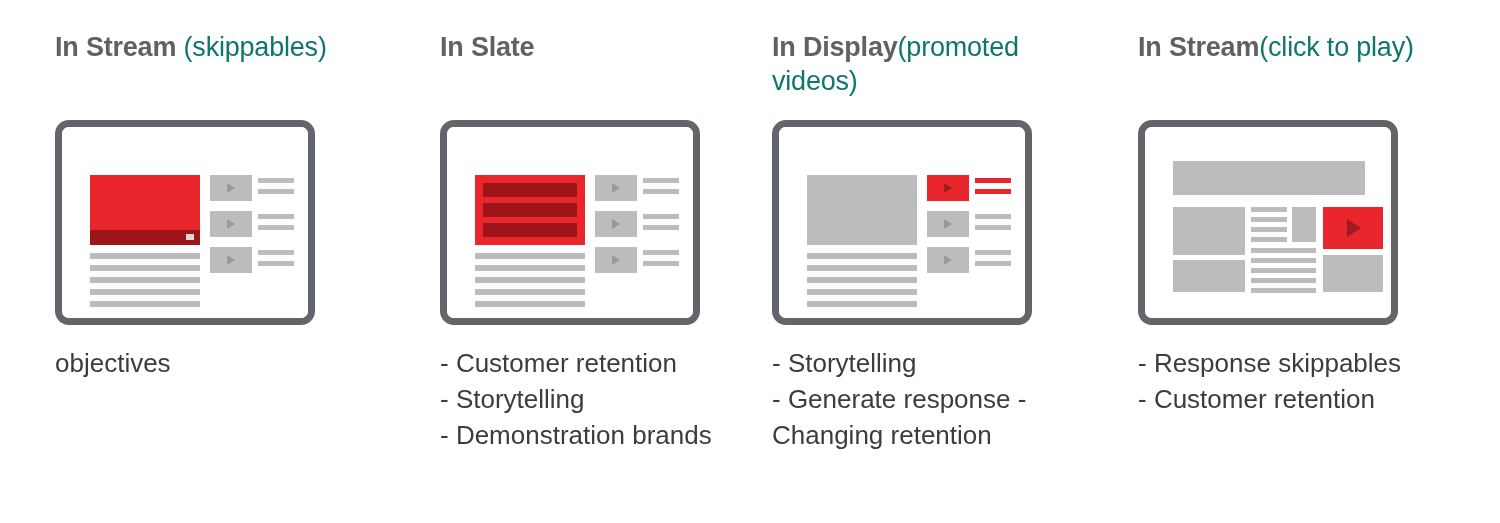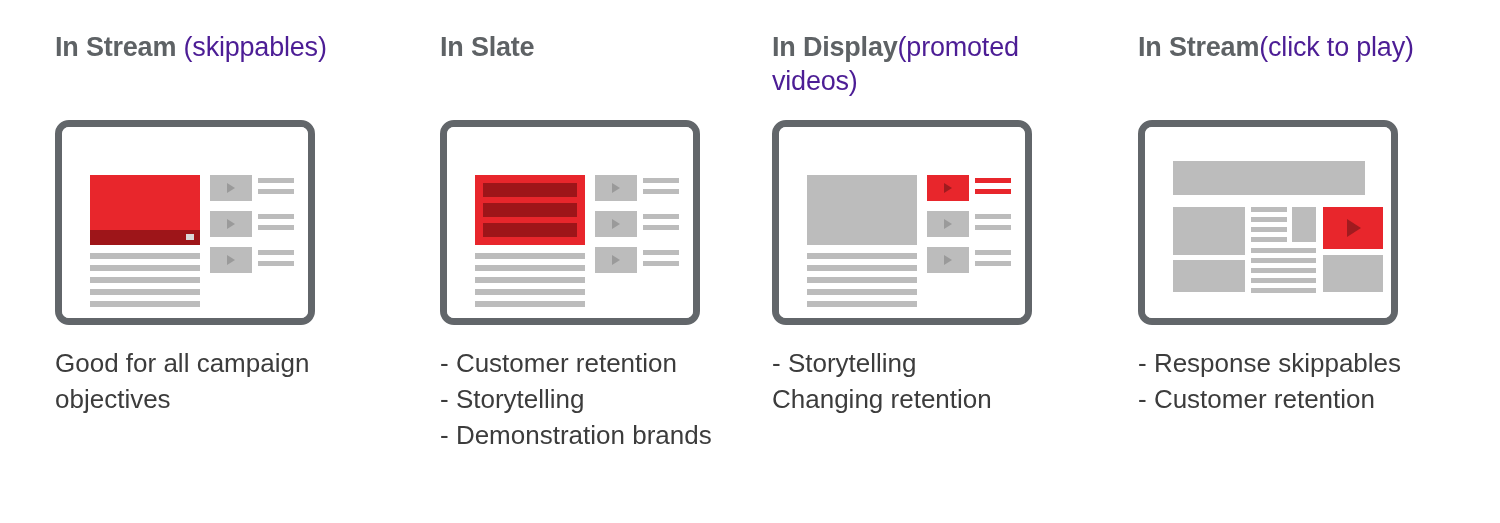--- a/index.html
+++ b/index.html
@@ -36,21 +36,21 @@
     top: 30px;
     left: 0;
     width: 300px;
     font-size: 27px;
     line-height: 34px;
     color: #6b6f71;
     letter-spacing: -0.2px;
   }
   .col-2 .heading, .col-3 .heading { width: 290px; }
   .heading .strong { font-weight: bold; color: #5e6265; }
-  .heading .light  { font-weight: normal; color: #4c1d95; }
+  .heading .light  { font-weight: normal; color: #0f766e; }
 
   
   .frame {
     position: absolute;
     top: 120px;
     left: 0;
     width: 260px;
     height: 205px;
     border: 7px solid #62666a;
     border-radius: 14px;
@@ -139,21 +139,20 @@
 
         <div class="blk" style="left:148px; top:120px; width:42px; height:26px;">
           <span class="play" style="left:17px; top:8px;"></span>
         </div>
         <div class="line" style="left:196px; top:123px; width:36px; height:5px;"></div>
         <div class="line" style="left:196px; top:134px; width:36px; height:5px;"></div>
       </div>
     </div>
 
     <div class="caption">
-      <span class="cap-line">Good for all campaign</span>
       <span class="cap-line">objectives</span>
     </div>
   </div>
 
   <div class="column col-1">
 
     <div class="heading">
       <span class="strong">In Slate</span><span class="light"></span>
     </div>
 
@@ -230,20 +229,21 @@
         <div class="blk" style="left:148px; top:120px; width:42px; height:26px;">
           <span class="play" style="left:17px; top:8px;"></span>
         </div>
         <div class="line" style="left:196px; top:123px; width:36px; height:5px;"></div>
         <div class="line" style="left:196px; top:134px; width:36px; height:5px;"></div>
       </div>
     </div>
 
     <div class="caption">
       <span class="cap-line">- Storytelling</span>
+      <span class="cap-line">- Generate response -</span>
       <span class="cap-line">Changing retention</span>
     </div>
   </div>
 
   <div class="column col-3">
 
     <div class="heading">
       <span class="strong">In Stream</span><span class="light">(click to play)</span>
     </div>
 

